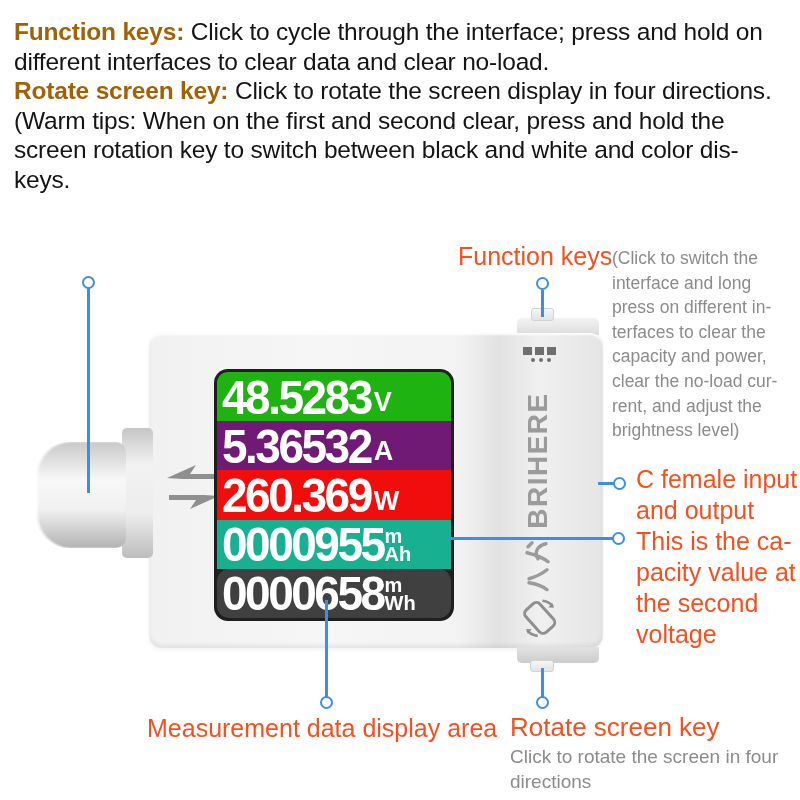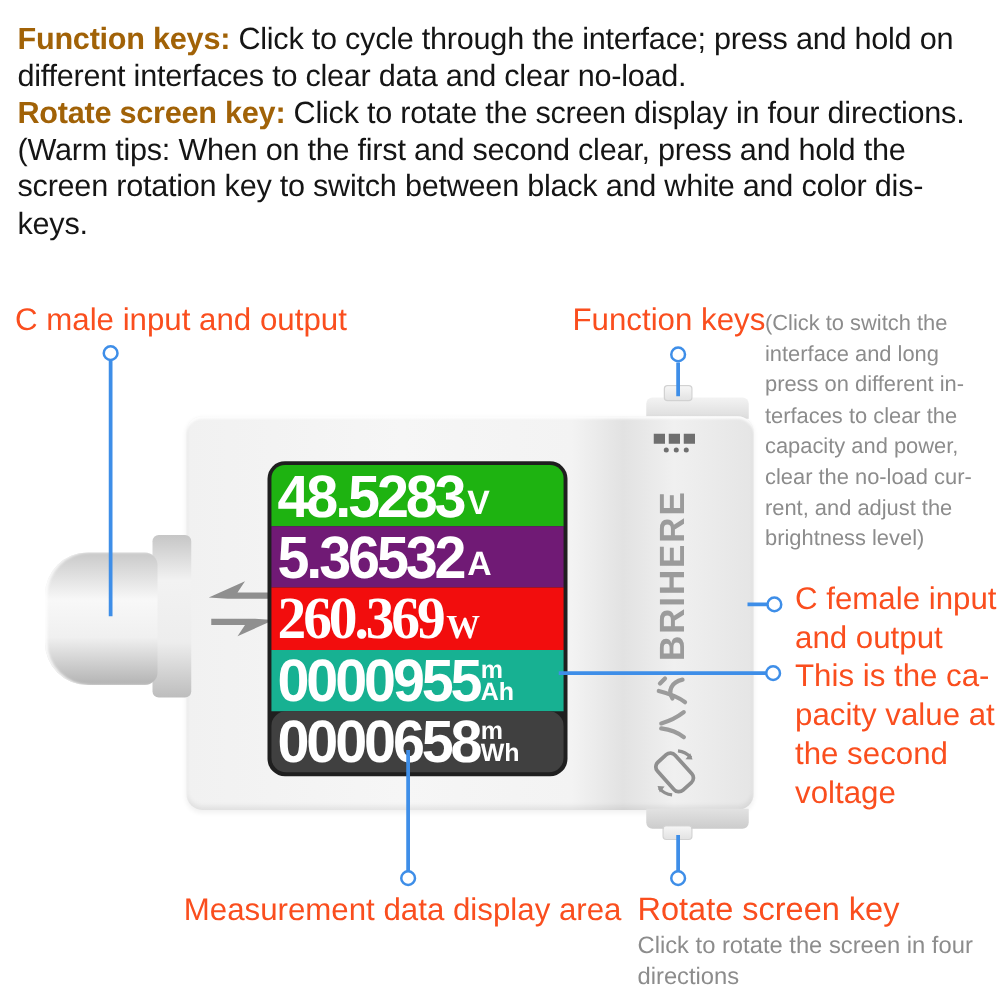--- a/index.html
+++ b/index.html
@@ -64,21 +64,20 @@
 
 <div class="canvas">
 
   <div class="intro-line" style="top:18px"><span class="red-bold">Function keys:</span><span> Click to cycle through the interface; press and hold on</span></div>
   <div class="intro-line" style="top:47.5px"><span>different interfaces to clear data and clear no-load.</span></div>
   <div class="intro-line" style="top:77px"><span class="red-bold">Rotate screen key:</span><span> Click to rotate the screen display in four directions.</span></div>
   <div class="intro-line" style="top:106.5px"><span>(Warm tips: When on the first and second clear, press and hold the</span></div>
   <div class="intro-line" style="top:136px"><span>screen rotation key to switch between black and white and color dis-</span></div>
   <div class="intro-line" style="top:165.5px"><span>keys.</span></div>
 
-  <div class="olabel" style="left:12px;top:242px">C male input and output</div>
   <div class="olabel" style="left:458px;top:242px">Function keys</div>
   <div class="gnote" style="left:612px;top:246px;width:185px">(Click to switch the
 interface and long
 press on different in-
 terfaces to clear the
 capacity and power,
 clear the no-load cur-
 rent, and adjust the
 brightness level)</div>
   <div class="olabel multi" style="left:636px;top:464px">C female input
@@ -108,21 +107,21 @@
   <div class="screen">
     <div class="screen-inner">
       <div class="drow" style="background: rgb(30, 179, 17);">
         <span class="dval">48.5283</span>
         <span class="dunit">V</span>
       </div>
       <div class="drow" style="background: #701a75; text-align: center;">
         <span class="dval">5.36532</span>
         <span class="dunit">A</span>
       </div>
-      <div class="drow" style="background: rgb(242, 13, 13); font-family: Liberation Serif, serif;">
+      <div class="drow" style="background: rgb(242, 13, 13);">
         <span class="dval">260.369</span>
         <span class="dunit">W</span>
       </div>
       <div class="drow" style="background: rgb(23, 177, 146);">
         <span class="dval">0000955</span>
         <span class="dstack">
           <span>m</span>
           <span>Ah</span>
         </span>
       </div>

